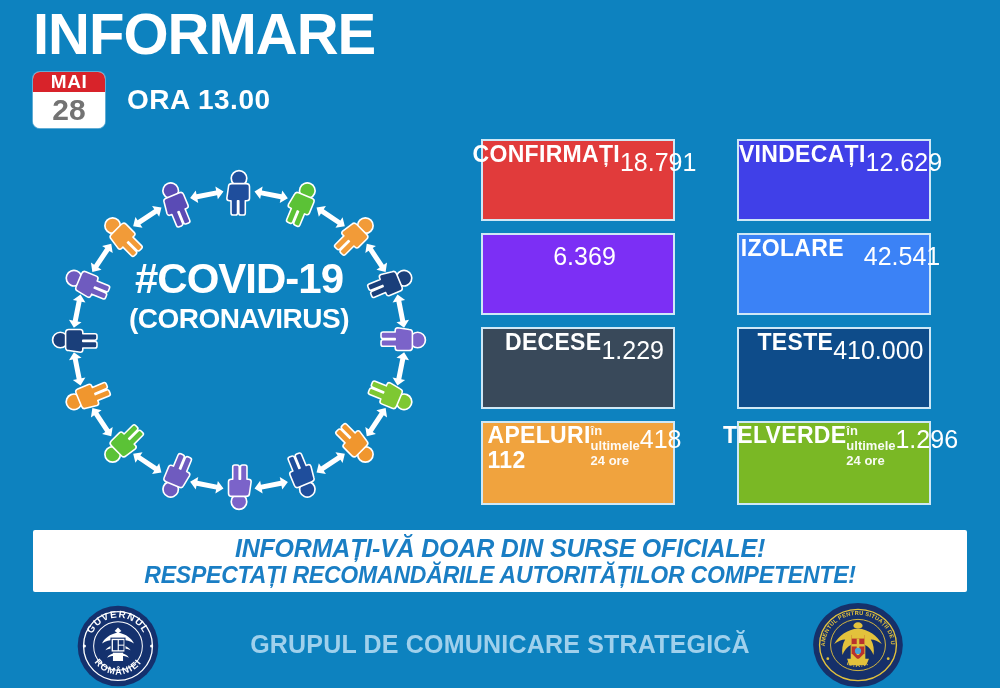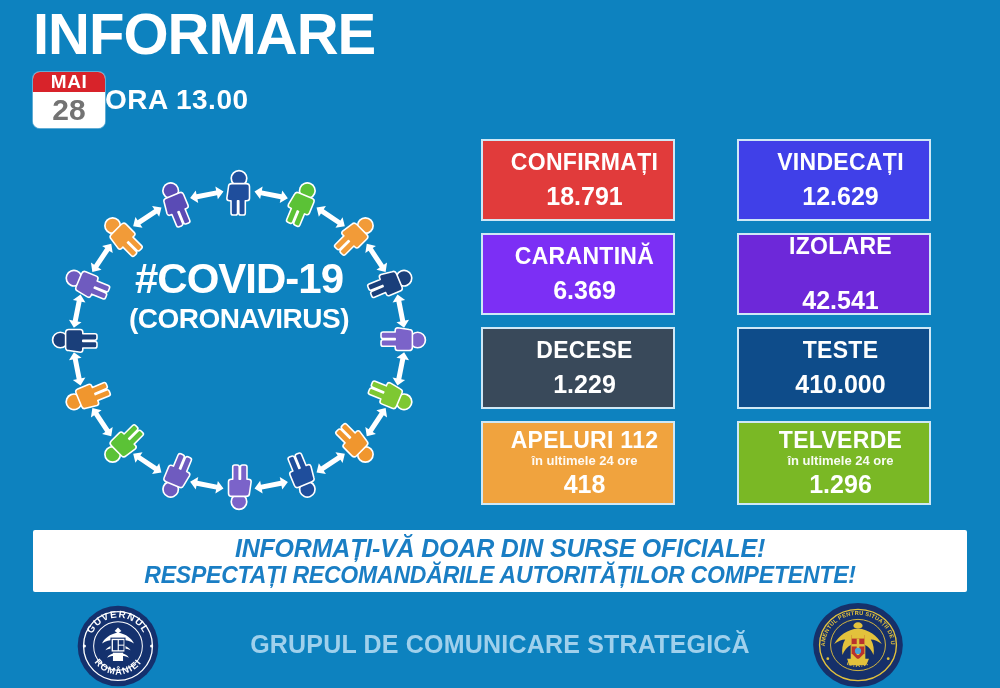--- a/index.html
+++ b/index.html
@@ -27,44 +27,44 @@
   .cal-top{
     height:20px;background:#d8232a;color:#ffffff;
     font-size:19px;font-weight:bold;line-height:20px;text-align:center;
     letter-spacing:.5px;
   }
   .cal-day{
     flex:1;background:#ffffff;color:#737373;
     font-size:30px;font-weight:bold;line-height:36px;text-align:center;
   }
   .hour{
-    color:#ffffff;font-size:28px;font-weight:bold;letter-spacing:.5px;
+    margin-left:22px;color:#ffffff;font-size:28px;font-weight:bold;letter-spacing:.5px;
   }
 
   
   .circlewrap{position:absolute;left:24px;top:160px;width:430px;height:360px;}
   .covid-txt{
     position:absolute;left:0;top:96px;width:430px;text-align:center;
     color:#ffffff;pointer-events:none;
   }
   .covid-main{font-size:42px;font-weight:bold;line-height:46px;letter-spacing:-1px;}
   .covid-sub{font-size:28px;font-weight:bold;line-height:34px;letter-spacing:-.5px;}
 
   
   .grid{position:absolute;left:481px;top:139px;width:450px;}
   .grid-row{display:flex;justify-content:space-between;margin-bottom:12px;}
   .box{
     width:194px;height:82px;box-sizing:border-box;
     border:2px solid #cfe8f6;
-    display:flex;flex-direction:column;align-items:center;justify-content:center;
+    display:flex;flex-direction:row;align-items:flex-start;justify-content:center;
     color:#ffffff;
     padding-left:13px;
   }
   .box .lbl{font-size:23px;font-weight:bold;letter-spacing:.3px;line-height:26px;}
-  .box .val{font-size:25px;font-weight:bold;line-height:30px;margin-top:6px;}
+  .box .val{font-size:25px;font-weight:normal;line-height:30px;margin-top:6px;}
   .box.tall{height:84px;justify-content:center;}
   .box.tall .lbl{line-height:25px;}
   .box .note{font-size:13px;font-weight:bold;line-height:15px;opacity:.95;}
   .box.tall .val{margin-top:1px;font-size:25px;}
 
   
   .banner{
     position:absolute;left:33px;top:530px;width:934px;height:62px;
     background:#ffffff;border-radius:2px;
     display:flex;flex-direction:column;align-items:center;justify-content:center;
@@ -157,24 +157,23 @@
           <div class="lbl">CONFIRMAȚI</div>
           <div class="val">18.791</div>
         </div>
         <div class="box" style="background: rgb(64, 64, 232); border-color: rgb(207, 232, 246);">
           <div class="lbl">VINDECAȚI</div>
           <div class="val">12.629</div>
         </div>
       </div>
       <div class="grid-row">
         <div class="box" style="background: rgb(124, 47, 245); border-color: rgb(207, 232, 246);">
-          <div class="lbl">CARANTINĂ</div>
           <div class="val">6.369</div>
         </div>
-        <div class="box" style="background: #6d28d9; border-color: rgb(207, 232, 246); gap: 20px;">
+        <div class="box" style="background: #3b82f6; border-color: rgb(207, 232, 246); gap: 20px;">
           <div class="lbl">IZOLARE</div>
           <div class="val">42.541</div>
         </div>
       </div>
       <div class="grid-row">
         <div class="box" style="background: rgb(57, 73, 90); border-color: rgb(207, 232, 246);">
           <div class="lbl">DECESE</div>
           <div class="val">1.229</div>
         </div>
         <div class="box" style="background: rgb(14, 76, 138); border-color: rgb(207, 232, 246);">

